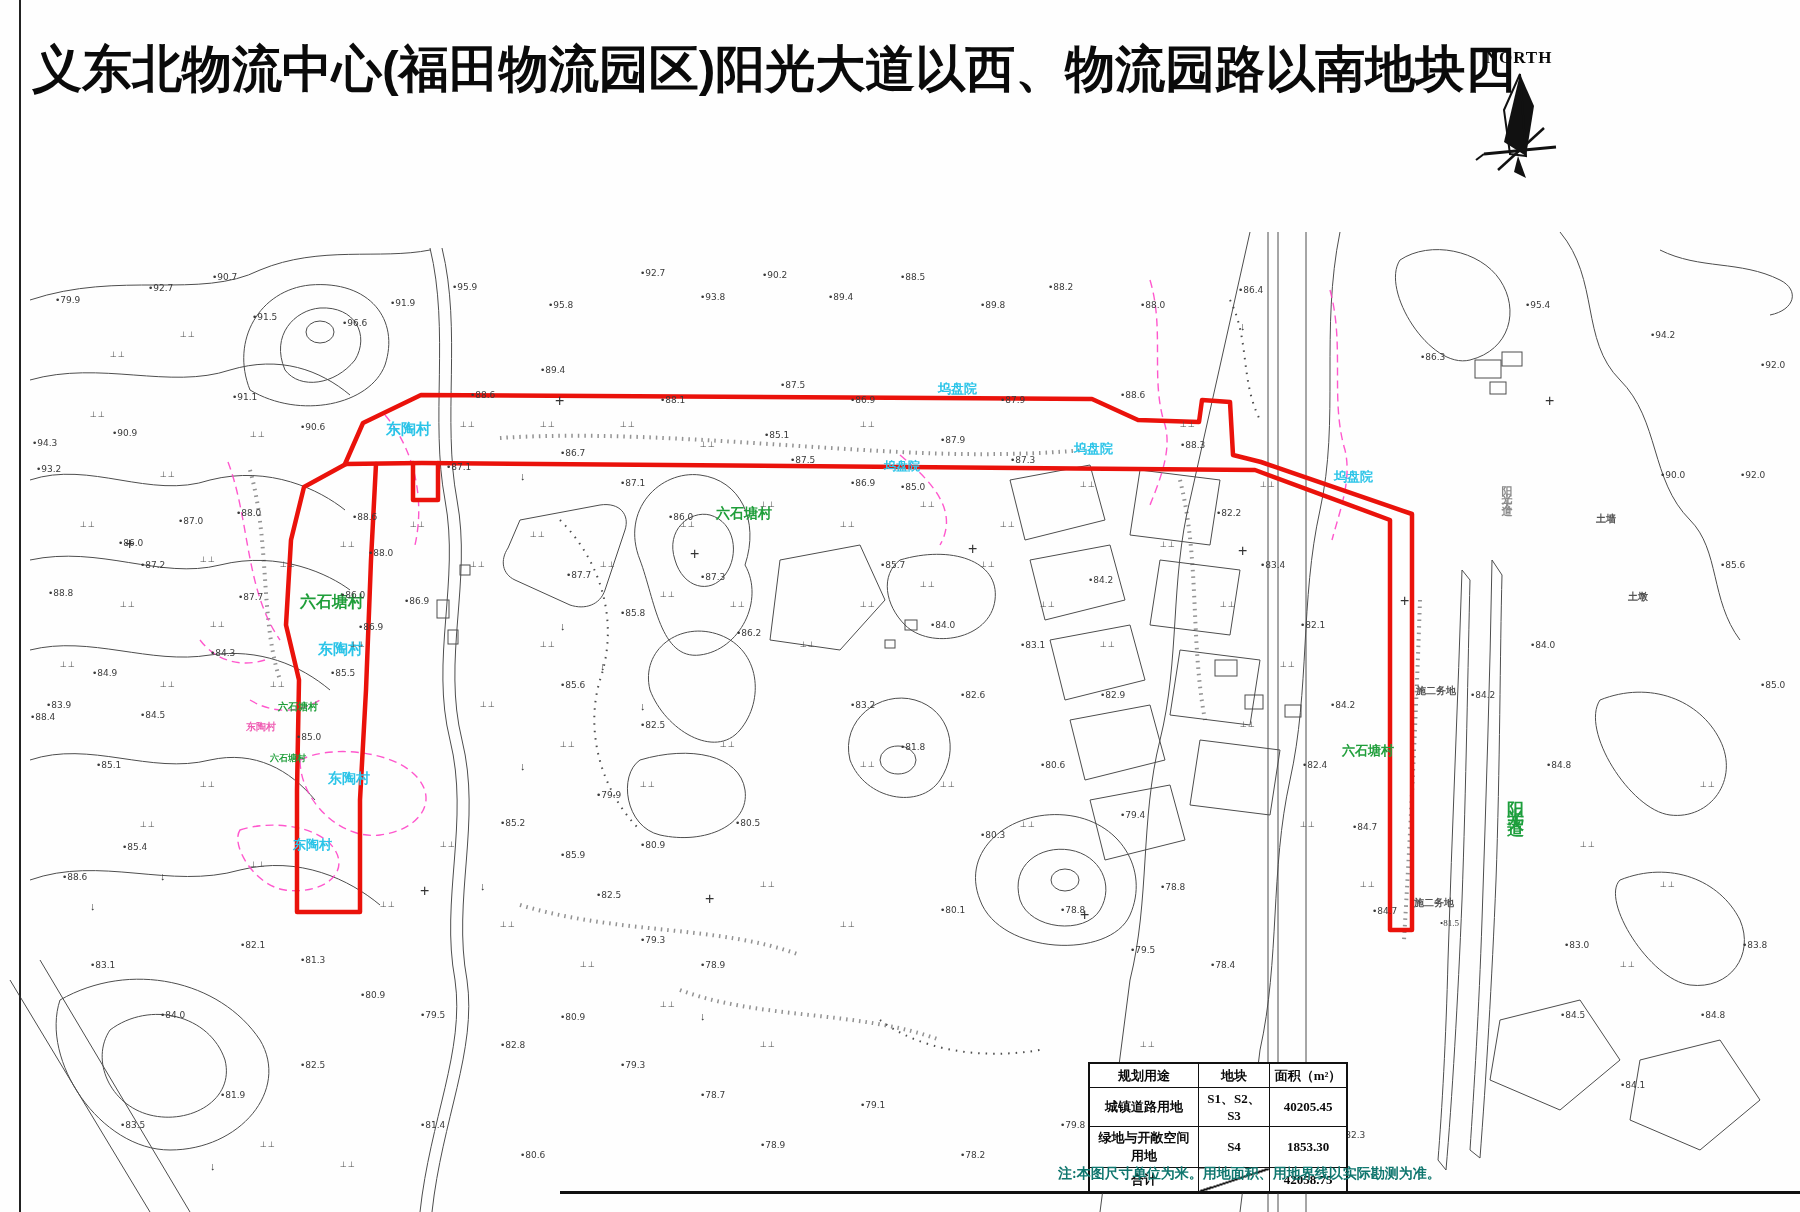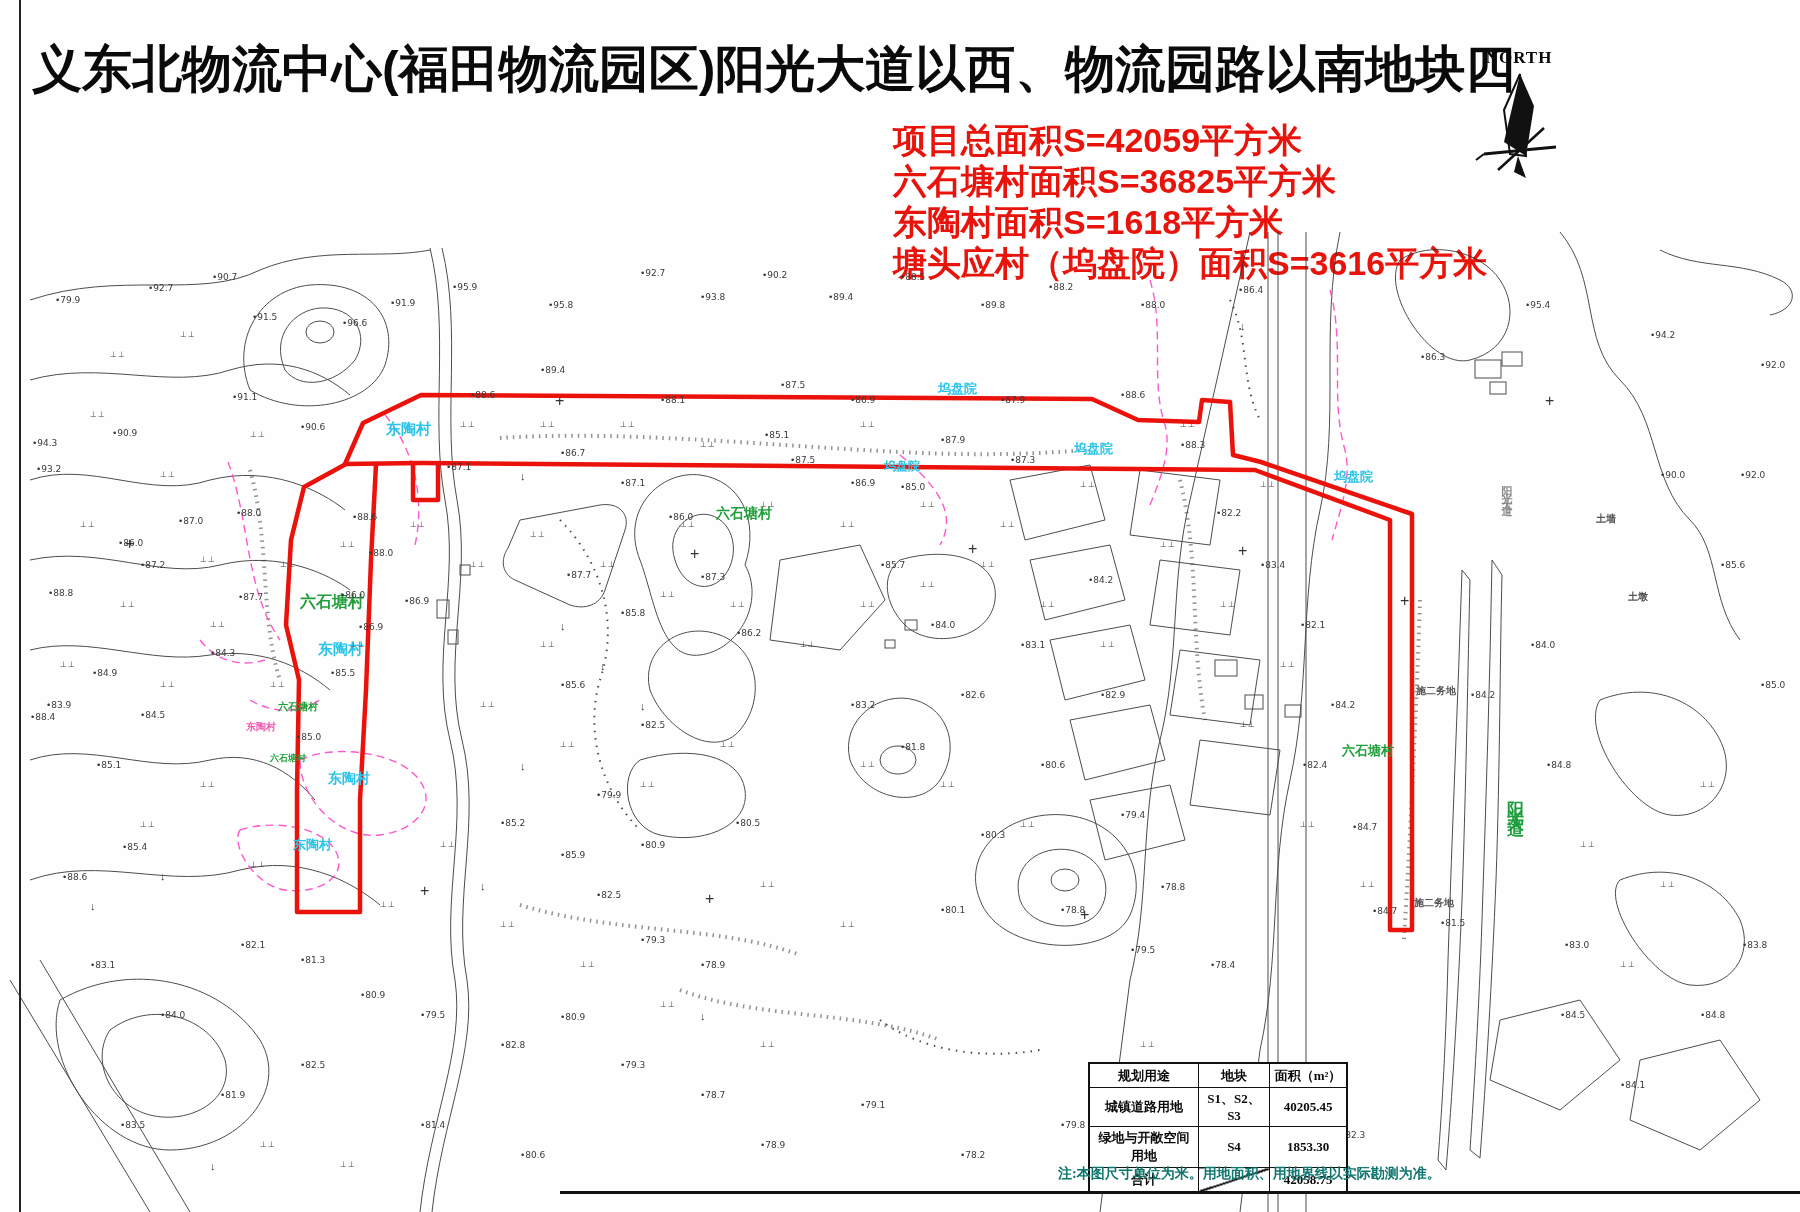--- a/index.html
+++ b/index.html
@@ -62,26 +62,20 @@
     <svg width="90" height="120" viewBox="0 0 90 120">
       <polygon points="46,6 60,38 52,88 30,74" fill="#111"></polygon>
       <polygon points="46,6 30,42 36,86 52,88" fill="none" stroke="#111" stroke-width="2"></polygon>
       <line x1="10" y1="86" x2="82" y2="79" stroke="#111" stroke-width="3"></line>
       <line x1="24" y1="102" x2="70" y2="60" stroke="#111" stroke-width="2.5"></line>
       <line x1="10" y1="86" x2="2" y2="92" stroke="#111" stroke-width="2"></line>
       <polygon points="44,88 52,110 40,104" fill="#111"></polygon>
     </svg>
   </div>
 
-  <div class="annotation-block" style="color: rgb(232, 20, 12);">
-      <div>项目总面积S=42059平方米</div>
-      <div>六石塘村面积S=36825平方米</div>
-      <div>东陶村面积S=1618平方米</div>
-      <div>塘头应村（坞盘院）面积S=3616平方米</div>
-    </div>
 
   <svg class="map-svg" viewBox="0 0 1800 1212">
     <g fill="none" stroke="#2e2e2e" stroke-width="1" opacity="0.85">
 
       <path d="M250,390 C230,340 260,290 310,285 C370,280 400,320 385,365 C370,405 300,420 250,390 Z"></path>
       <path d="M285,370 C270,335 295,310 320,308 C355,306 370,335 355,360 C335,385 300,390 285,370 Z"></path>
       <path d="M306,332 a14,11 0 1 0 28,0 a14,11 0 1 0 -28,0"></path>
 
       <path d="M30,300 C120,270 200,300 260,270 C320,245 380,260 430,250"></path>
       <path d="M30,380 C100,360 170,390 230,370 C280,355 320,370 350,395"></path>
@@ -287,21 +281,21 @@
       <span class="elev" style="left: 1160px; top: 882px;">•78.8</span>
       <span class="elev" style="left: 1130px; top: 945px;">•79.5</span>
       <span class="elev" style="left: 1210px; top: 960px;">•78.4</span>
       <span class="elev" style="left: 1216px; top: 508px;">•82.2</span>
       <span class="elev" style="left: 1260px; top: 560px;">•83.4</span>
       <span class="elev" style="left: 1300px; top: 620px;">•82.1</span>
       <span class="elev" style="left: 1330px; top: 700px;">•84.2</span>
       <span class="elev" style="left: 1302px; top: 760px;">•82.4</span>
       <span class="elev" style="left: 1352px; top: 822px;">•84.7</span>
       <span class="elev" style="left: 1372px; top: 906px;">•84.7</span>
-      <span class="elev" style="left: 1440px; top: 918px;">•81.5</span>
+      <span class="elev" style="left: 1440px; top: 918px; font-family: Liberation Serif, serif;">•81.5</span>
       <span class="elev" style="left: 1470px; top: 690px;">•84.2</span>
       <span class="elev" style="left: 1530px; top: 640px;">•84.0</span>
       <span class="elev" style="left: 1546px; top: 760px;">•84.8</span>
       <span class="elev" style="left: 1564px; top: 940px;">•83.0</span>
       <span class="elev" style="left: 1560px; top: 1010px;">•84.5</span>
       <span class="elev" style="left: 1620px; top: 1080px;">•84.1</span>
       <span class="elev" style="left: 1700px; top: 1010px;">•84.8</span>
       <span class="elev" style="left: 1742px; top: 940px;">•83.8</span>
       <span class="elev" style="left: 1760px; top: 680px;">•85.0</span>
       <span class="elev" style="left: 1720px; top: 560px;">•85.6</span>

